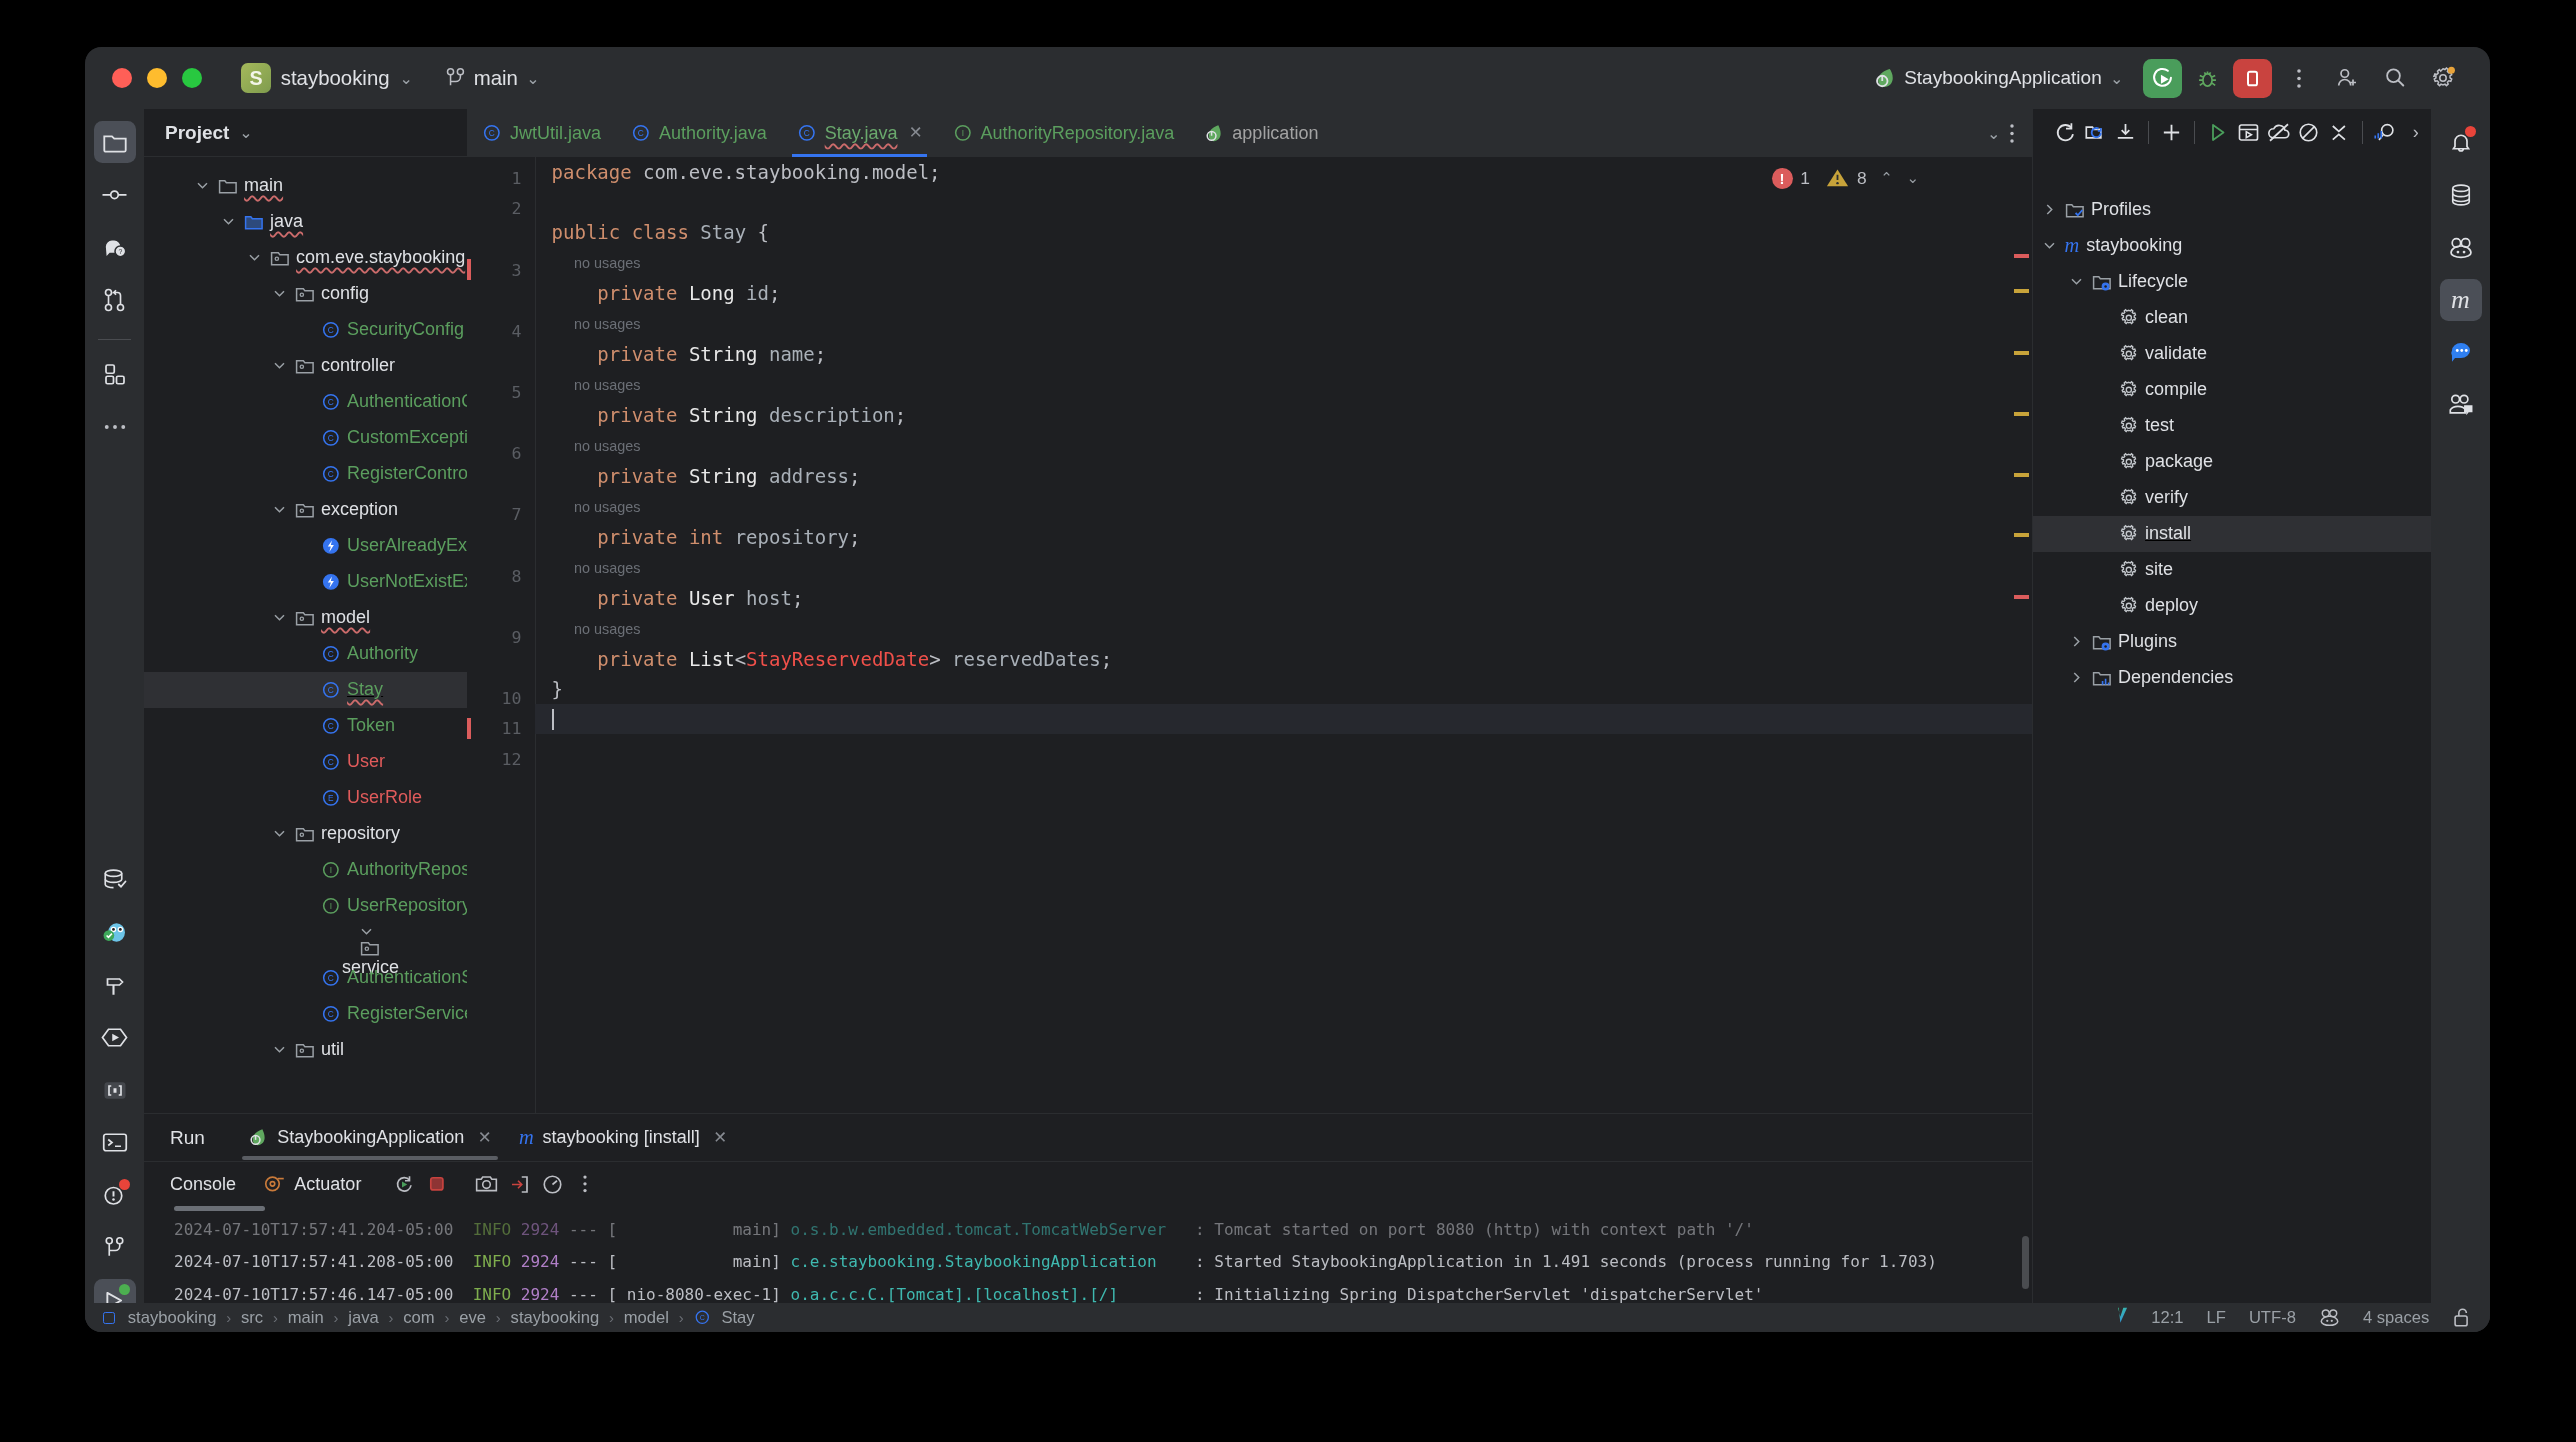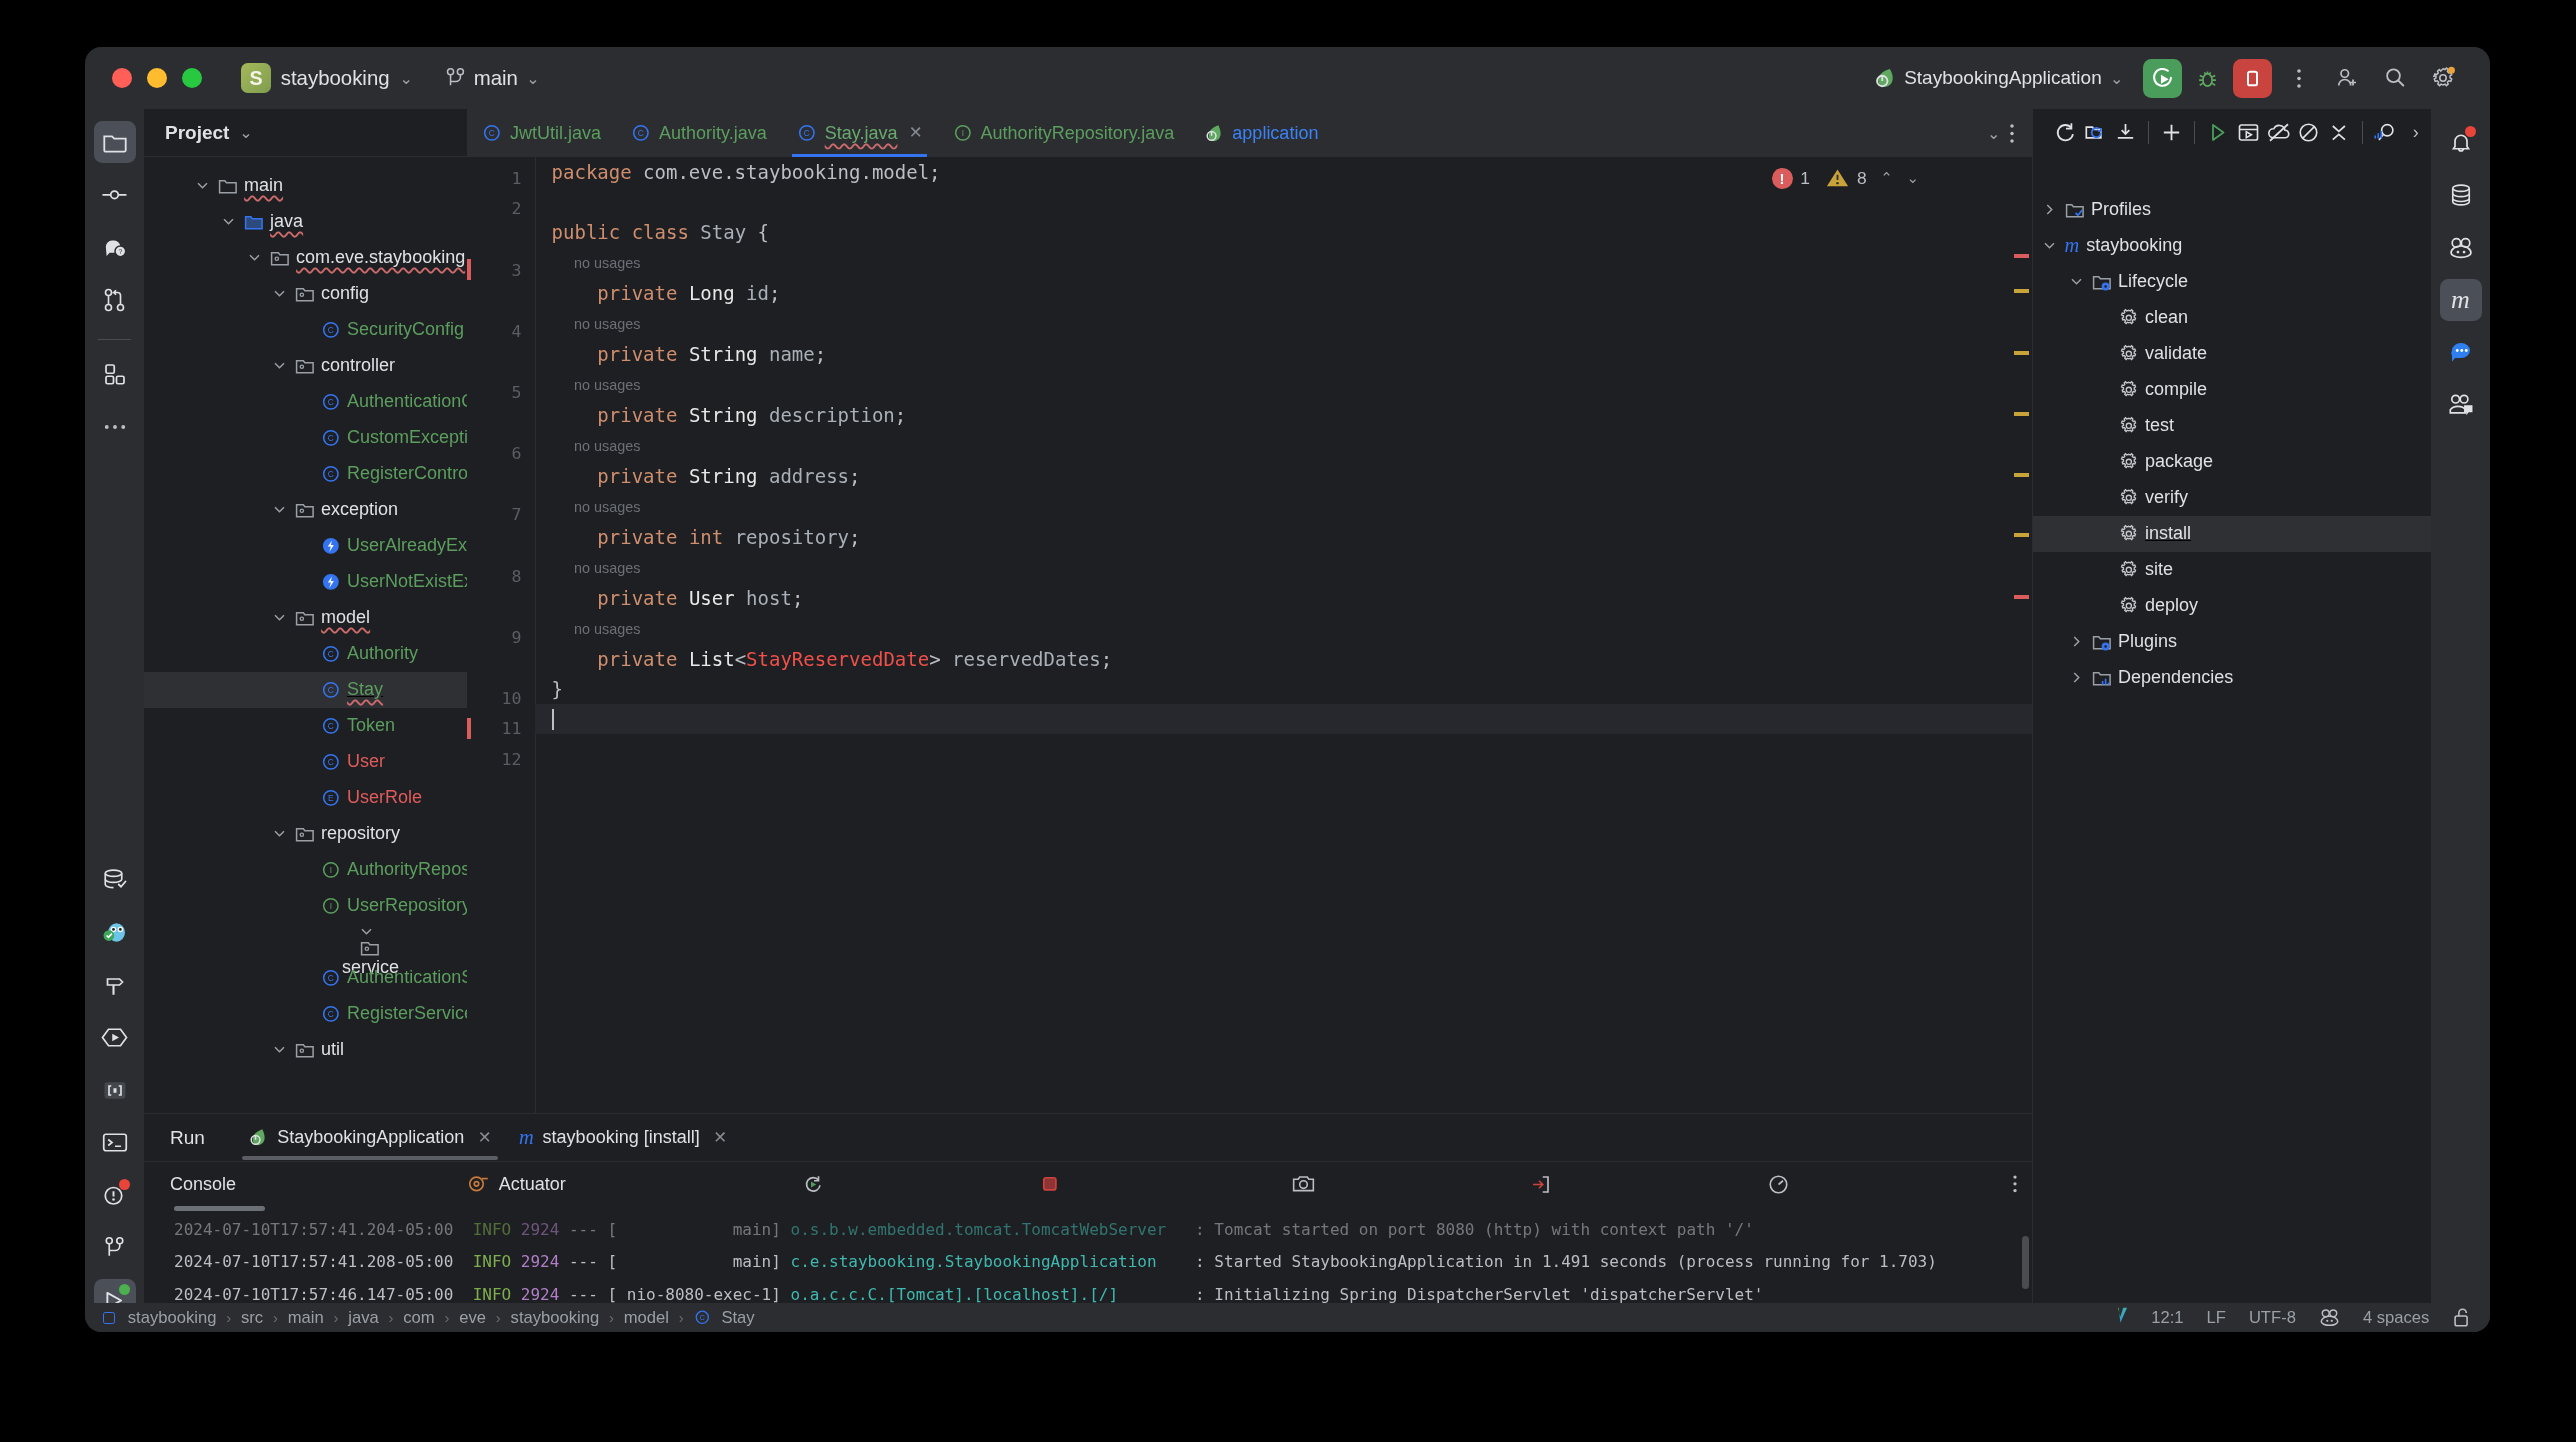--- a/index.html
+++ b/index.html
@@ -193,21 +193,21 @@
     background:#1e1f22; border-top:0.8px solid #2b2d30;
   }
   .run-tabs { height:47px; display:flex; align-items:center; padding-left:26px; gap:0; position:relative; }
   .run-label { color:#dfe1e5; font-size:19px; margin-right:30px; }
   .rtab { display:flex; align-items:center; gap:9px; font-size:18px; color:#dfe1e5;
           padding:0 13.6px; height:47px; position:relative; }
   .rtab.active::after { content:''; position:absolute; left:7.6px; right:7.6px; bottom:1.5px;
                         height:3.8px; background:#5a5d63; border-radius:2.3px; }
   .rtab .x { color:#868a91; font-size:16.6px; margin-left:4.5px; }
   .console-bar { height:45px; display:flex; align-items:center; padding-left:26px; gap:0;
-                 border-top:0.8px solid #2b2d30;justify-content:space-between; }
+                 border-top:0.8px solid #2b2d30; }
   .cb-item { font-size:18px; color:#dfe1e5; margin-right:26px; display:flex; align-items:center; gap:8.3px; }
   .cb-ico { width:33px;height:33px;display:flex;align-items:center;justify-content:center; }
   .console {
     position:absolute; left:0; right:0; top:92px; bottom:0;
     background:#1e1f22; overflow:hidden;
     font-family:"DejaVu Sans Mono", monospace; font-size:16px;
   }
   .logline { height:32.5px; display:flex; align-items:center; padding-left:30px; white-space:pre; }
   .lg-time { color:#bcbec4; }
   .lg-info { color:#7fae4e; }
@@ -818,21 +818,21 @@
             <span class="tabname">AuthorityRepository.java</span>
           </div>
           <div class="tab app">
             <span style="display: flex; align-items: center;">
               <svg width="19.7" height="20.4" viewBox="0 0 26 27">
                 <path d="M19 3 C14 5 8 8 6.5 14 c-1.6 6 2.5 10 6.5 10 5 0 9-4 9-10 0-4-1.5-7.5-3-11z" fill="#5fa85f" stroke-width="2"></path>
                 <circle cx="10" cy="17" r="5.8" fill="none" stroke="#dfe1e5" stroke-width="2"></circle>
                 <path d="M10 11.2 v5.8" fill="none" stroke="#dfe1e5" stroke-width="2"></path>
               </svg>
             </span>
-            <span class="tabname" style="color: #3b82f6;">application</span>
+            <span class="tabname" style="color: #a3a3a3;">application</span>
           </div>
         </div>
     <div class="tabs-right" style="position:absolute;top:0;right:0;height:48px;">
       <span class="chev">⌄</span>
       <svg width="6" height="21" viewBox="0 0 8 28">
         <circle cx="4" cy="4" r="2.3" fill="#bcbec4"></circle>
             <circle cx="4" cy="14" r="2.3" fill="#bcbec4"></circle>
             <circle cx="4" cy="24" r="2.3" fill="#bcbec4"></circle>
       </svg>
     </div>

